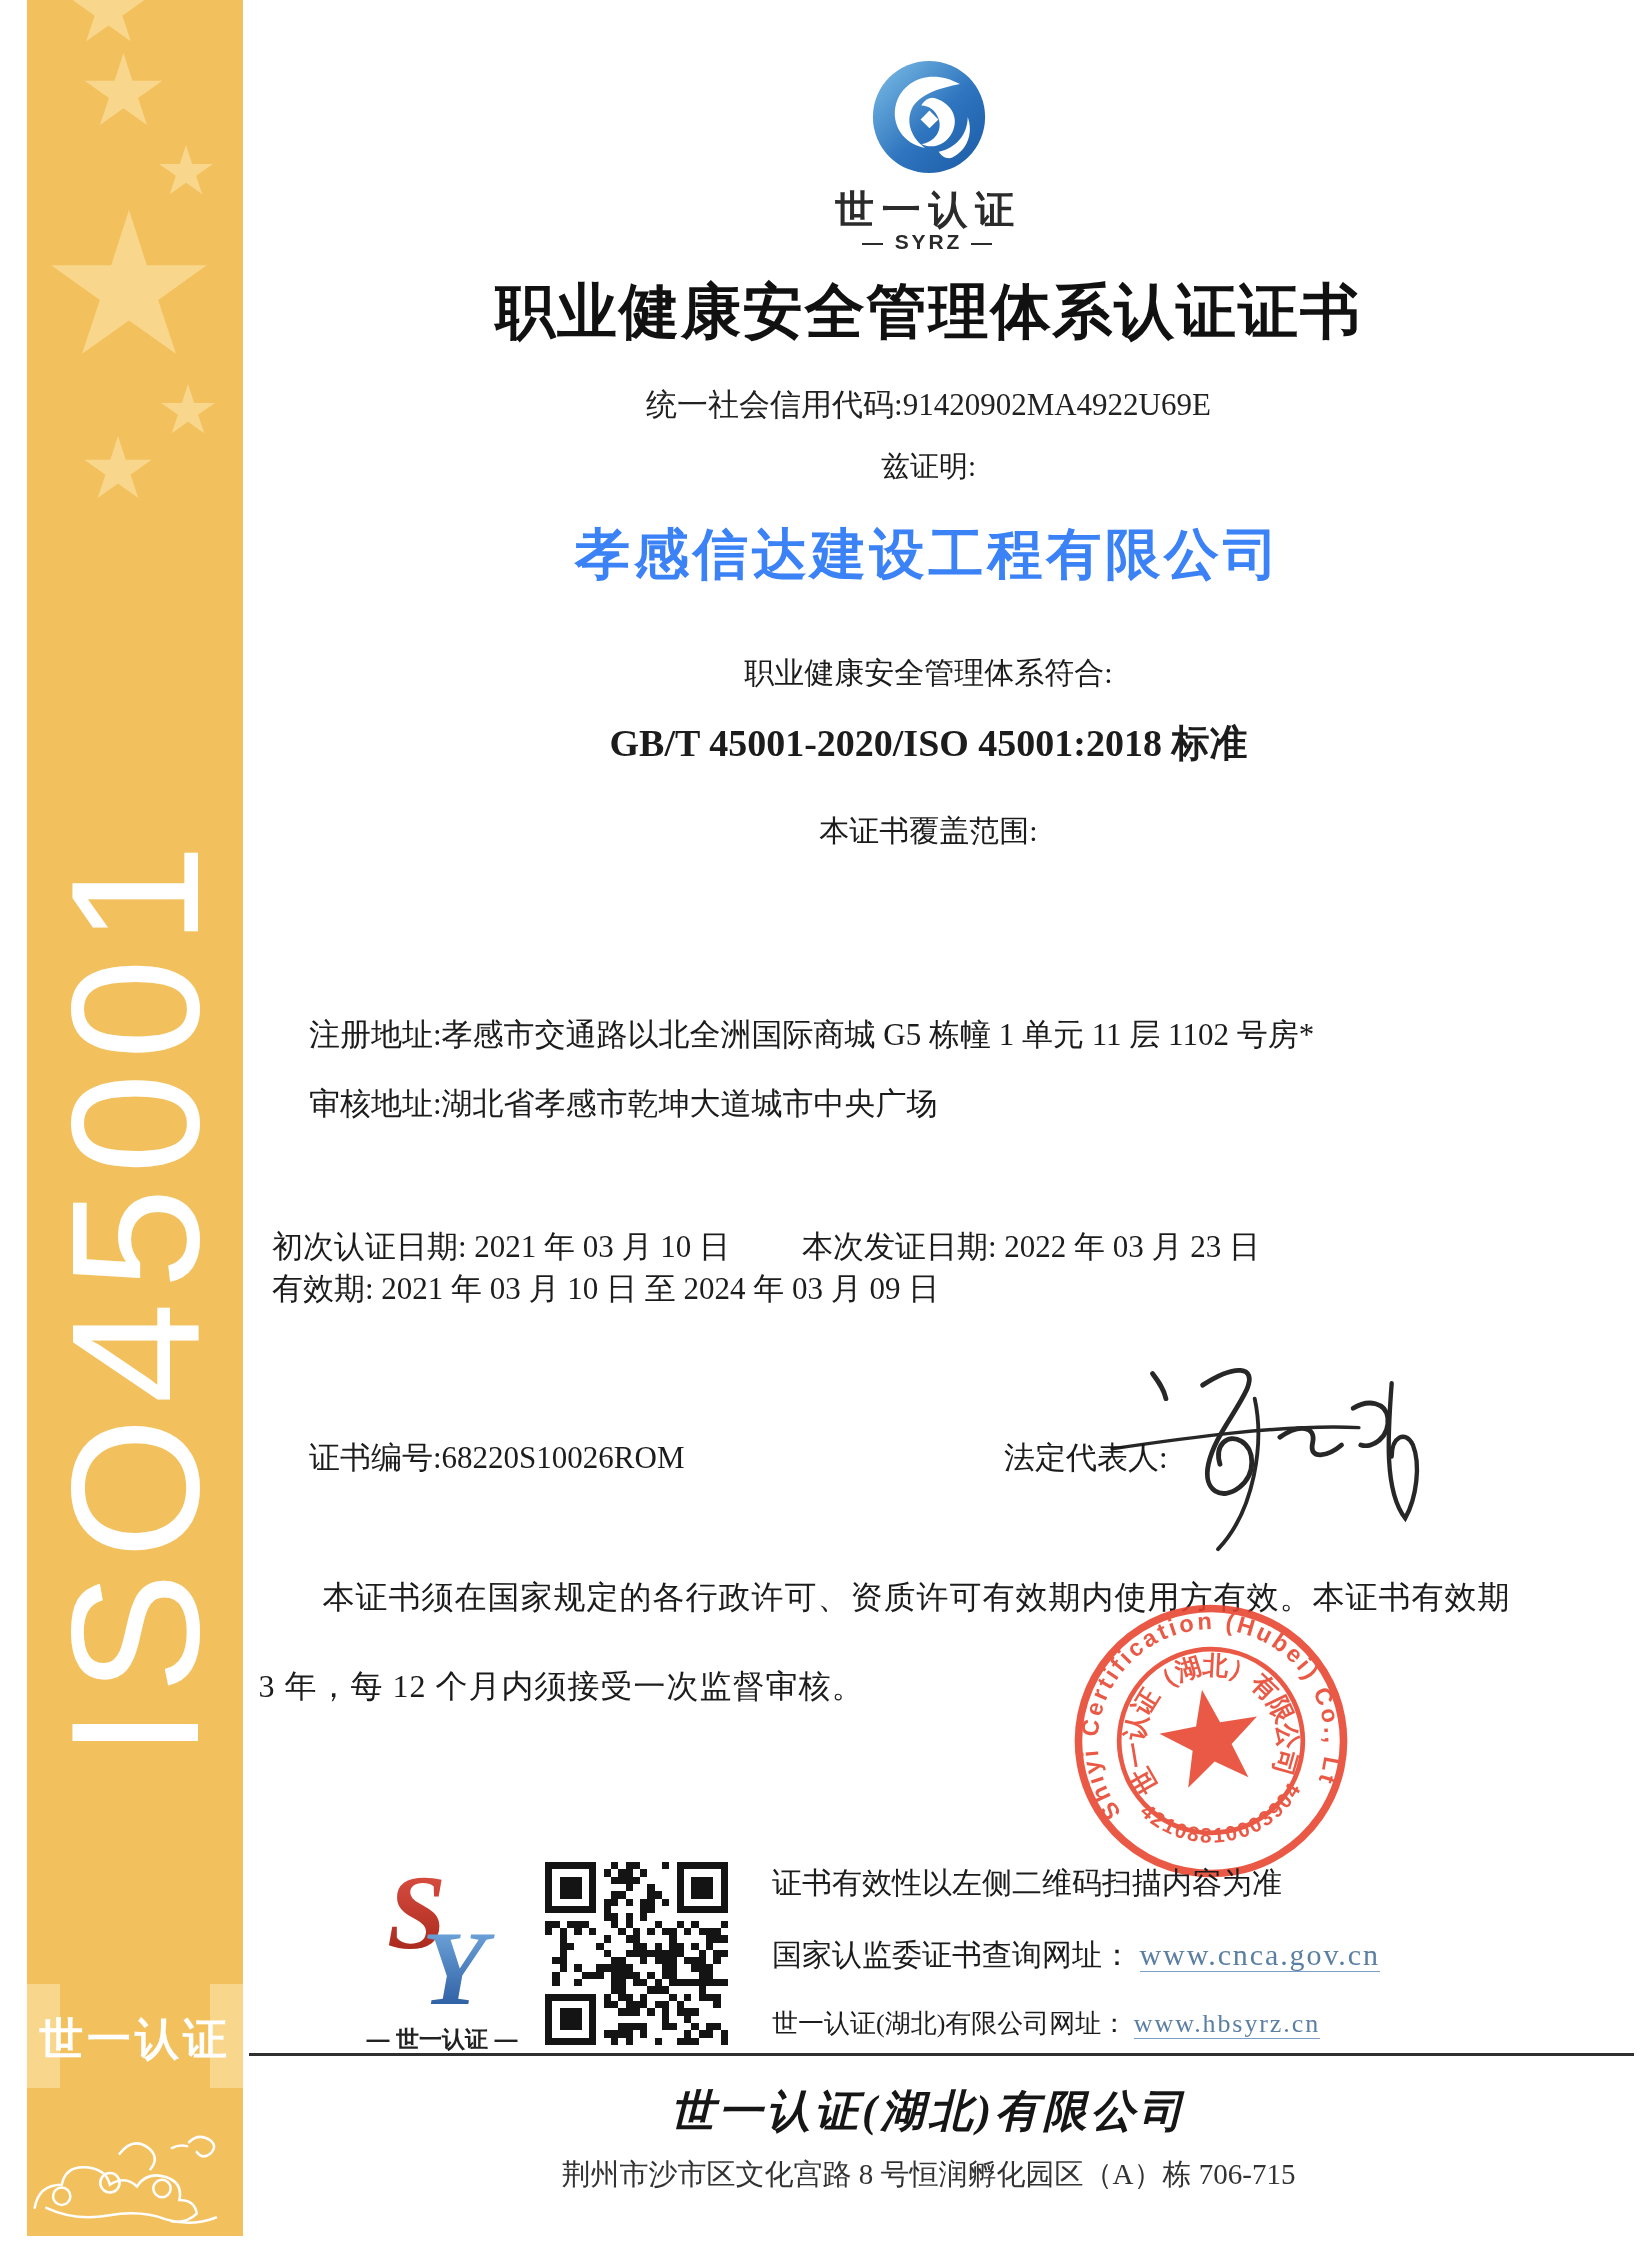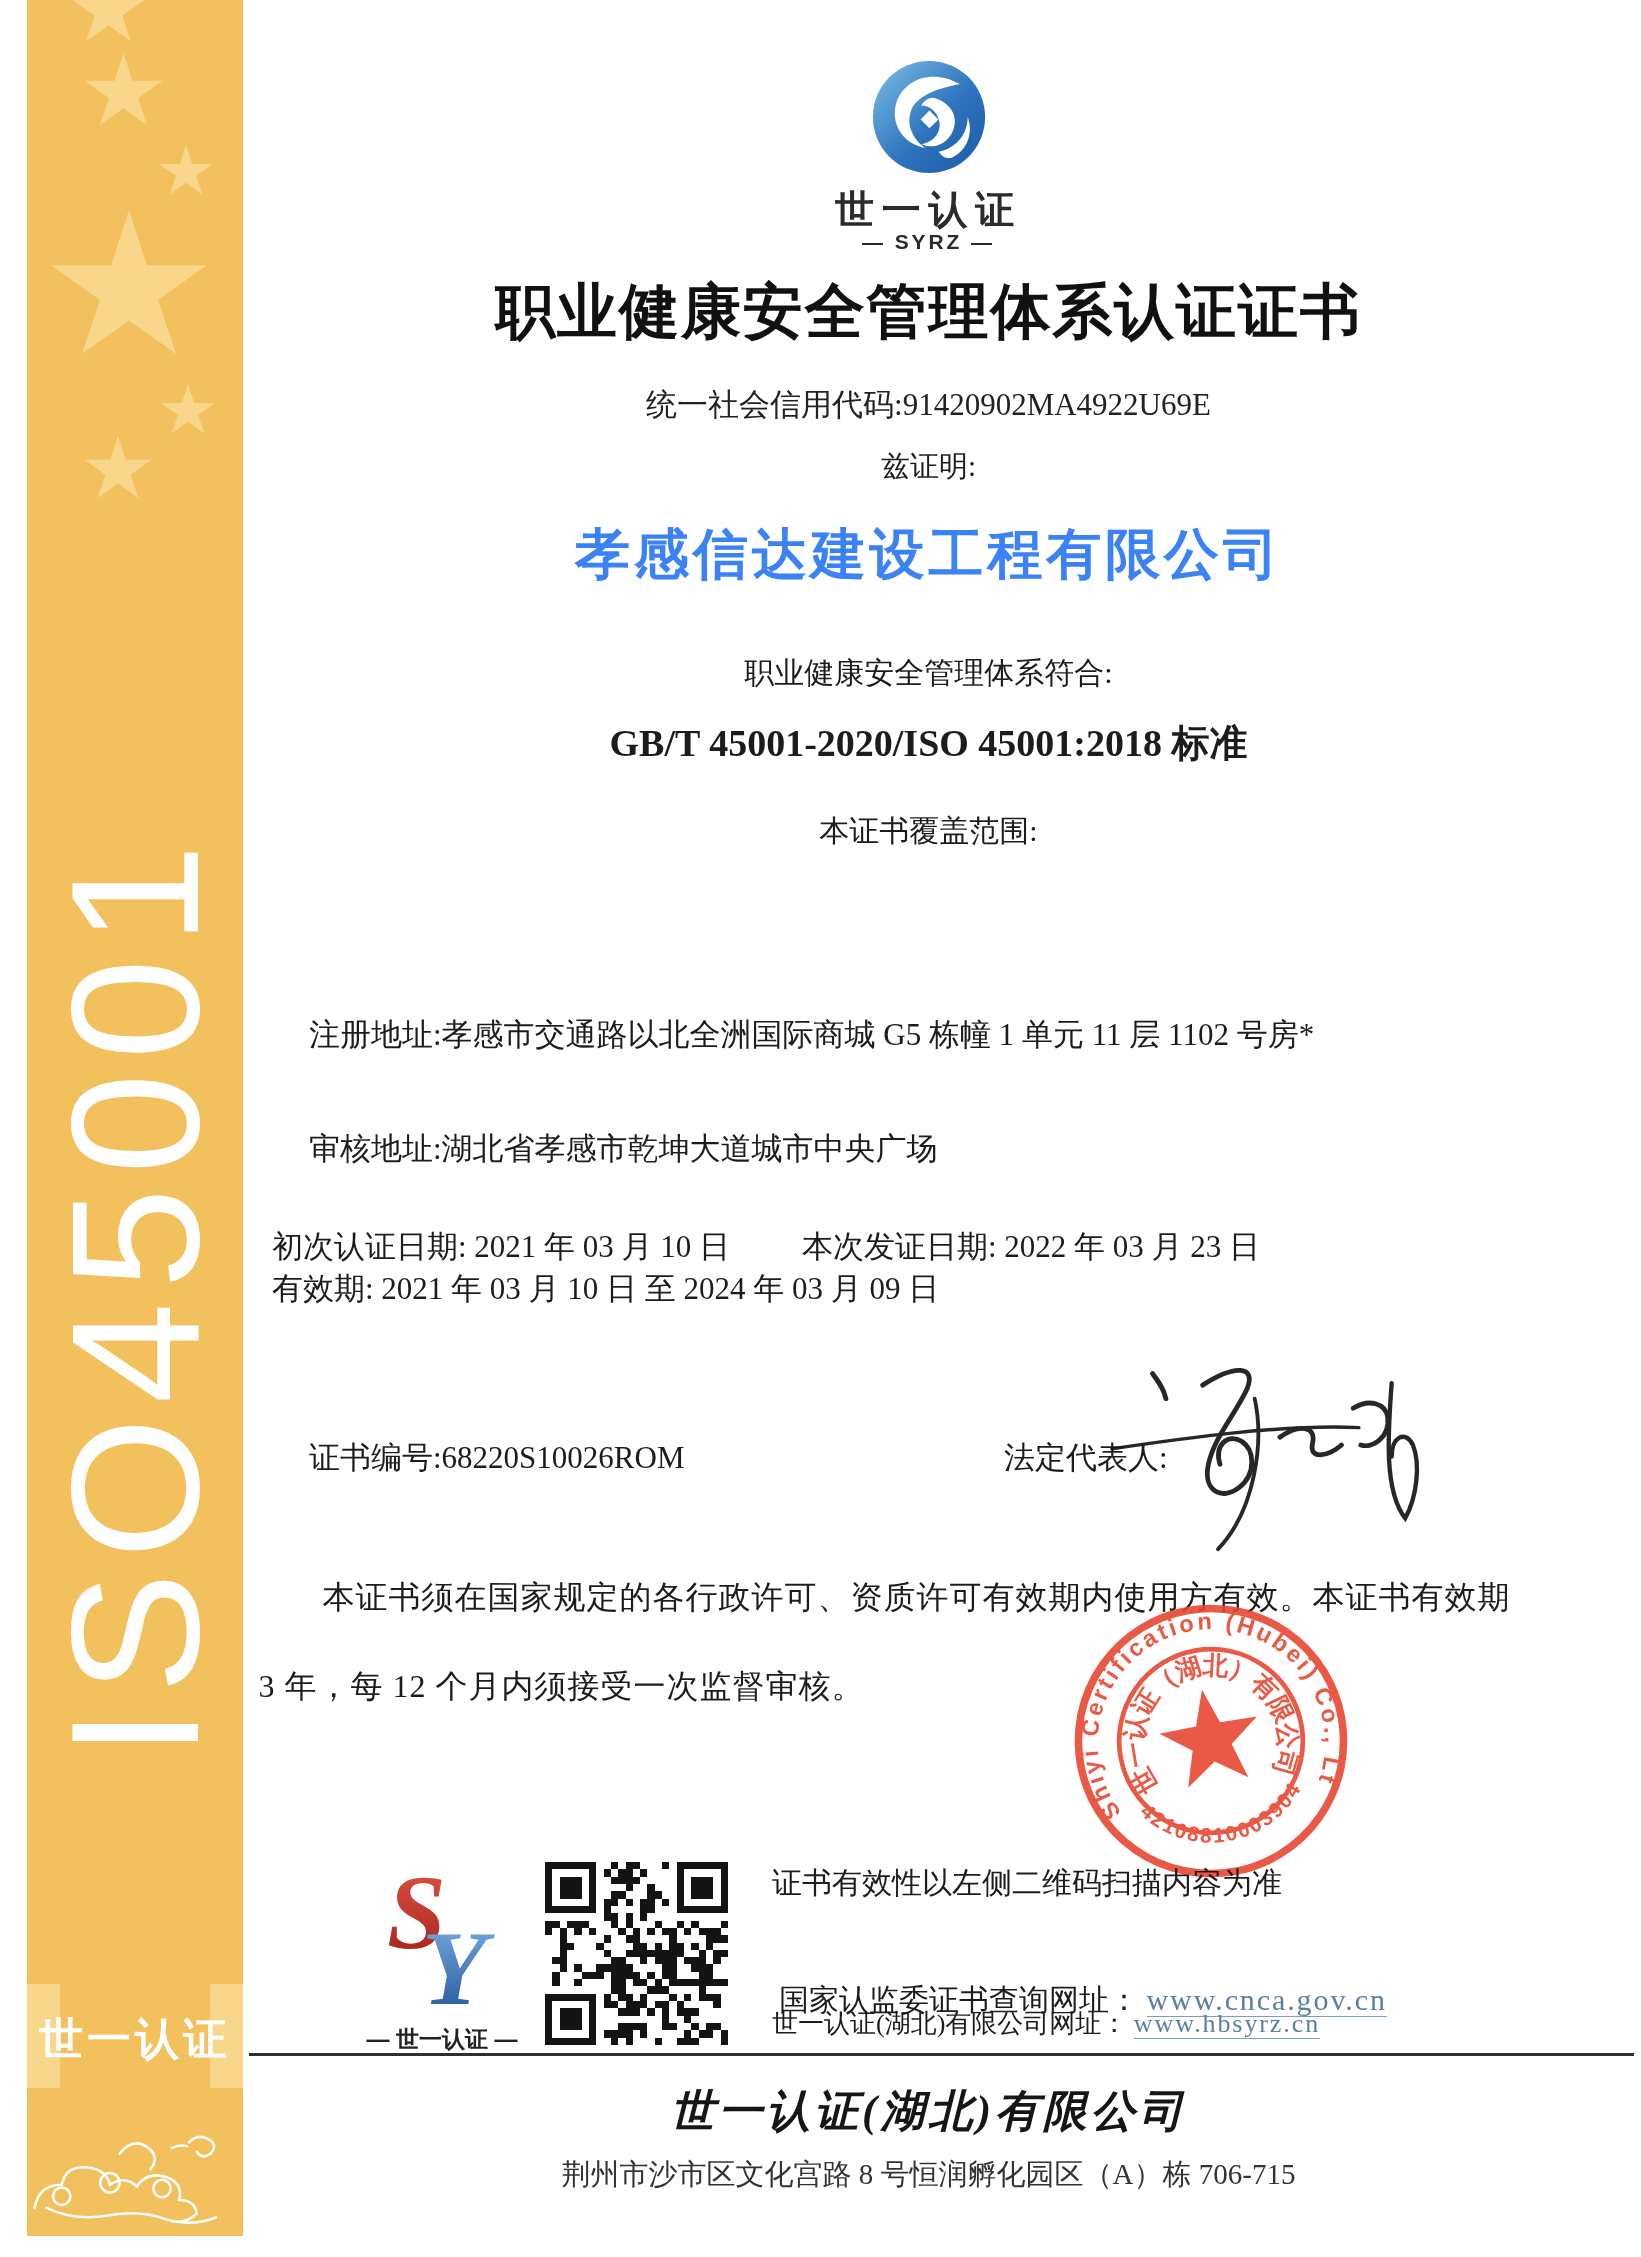--- a/index.html
+++ b/index.html
@@ -25,38 +25,38 @@
   .logo-en{top:230px;font-family:"Liberation Sans","DejaVu Sans",sans-serif;font-weight:700;font-size:21px;letter-spacing:2.9px;color:#2b2b2b;}
   .title{top:272px;font-size:60px;font-weight:700;letter-spacing:1.9px;color:#111;}
   .credit{top:384px;font-size:31px;color:#222;}
   .certify{top:447px;font-size:29px;}
   .company{top:518px;font-size:55px;font-weight:700;letter-spacing:3.9px;color:#3b82f6;}
   .system{top:653px;font-size:30px;font-family:Liberation Serif, serif;}
   .standard{top:718px;font-size:38px;font-weight:700;}
   .scope-label{top:811px;font-size:30px;}
   .scope-text{top:872px;font-size:30px;}
   .addr1{top:1014px;left:66px;font-size:31px;}
-  .addr2{top:1083px;left:66px;font-size:31px;margin-top:45px;}
+  .addr2{top:1083px;left:66px;font-size:31px;}
   .dates{top:1226px;left:29px;font-size:31px;}
   .dates .col2{margin-left:64px;}
   .validity{top:1268px;left:29px;font-size:31px;}
   .certno-row{top:1437px;left:0;right:0;font-size:31px;}
   .certno{position:absolute;left:66px;top:0;white-space:nowrap;}
   .legal-label{position:absolute;left:761px;top:0;white-space:nowrap;}
   .note{left:15.4px;width:1352px;text-align:left;font-size:32px;letter-spacing:1px;}
   .note1{top:1576px;text-indent:2em;}
   .note2{top:1665px;}
   .signature{position:absolute;left:867px;top:1356px;}
   .stamp{position:absolute;left:826px;top:1599px;opacity:.88;}
   .sy-logo{position:absolute;left:138px;top:1857px;}
   .sy-caption{position:absolute;left:83px;top:2024px;width:232px;text-align:center;
         font-family:"Liberation Sans","DejaVu Sans",sans-serif;font-weight:700;font-size:23px;color:#222;}
   .qr{position:absolute;left:302px;top:1862px;width:183px;height:183px;}
   .qr-note{position:absolute;left:529px;top:1863px;font-size:30px;}
-  .linkline1{position:absolute;left:529px;top:1980px;font-size:30px;margin-left:7px;}
+  .linkline1{position:absolute;left:529px;top:1935px;font-size:30px;}
   .linkline2{position:absolute;left:529px;top:2006px;font-size:26px;}
   .weburl{color:#5B7FA3;border-bottom:1.9px solid #7a9ec4;letter-spacing:1.9px;text-decoration:none;cursor:pointer;}
   .rule{position:absolute;left:5.8px;top:2053px;width:1385px;height:2.9px;background:#2f2f2f;}
   .footer-co{top:2082px;font-size:44px;font-weight:700;font-style:italic;letter-spacing:3.9px;color:#161616;}
   .footer-addr{top:2155px;font-size:29px;color:#333;}
 </style>
 </head>
 <body>
 
 <div class="page">

